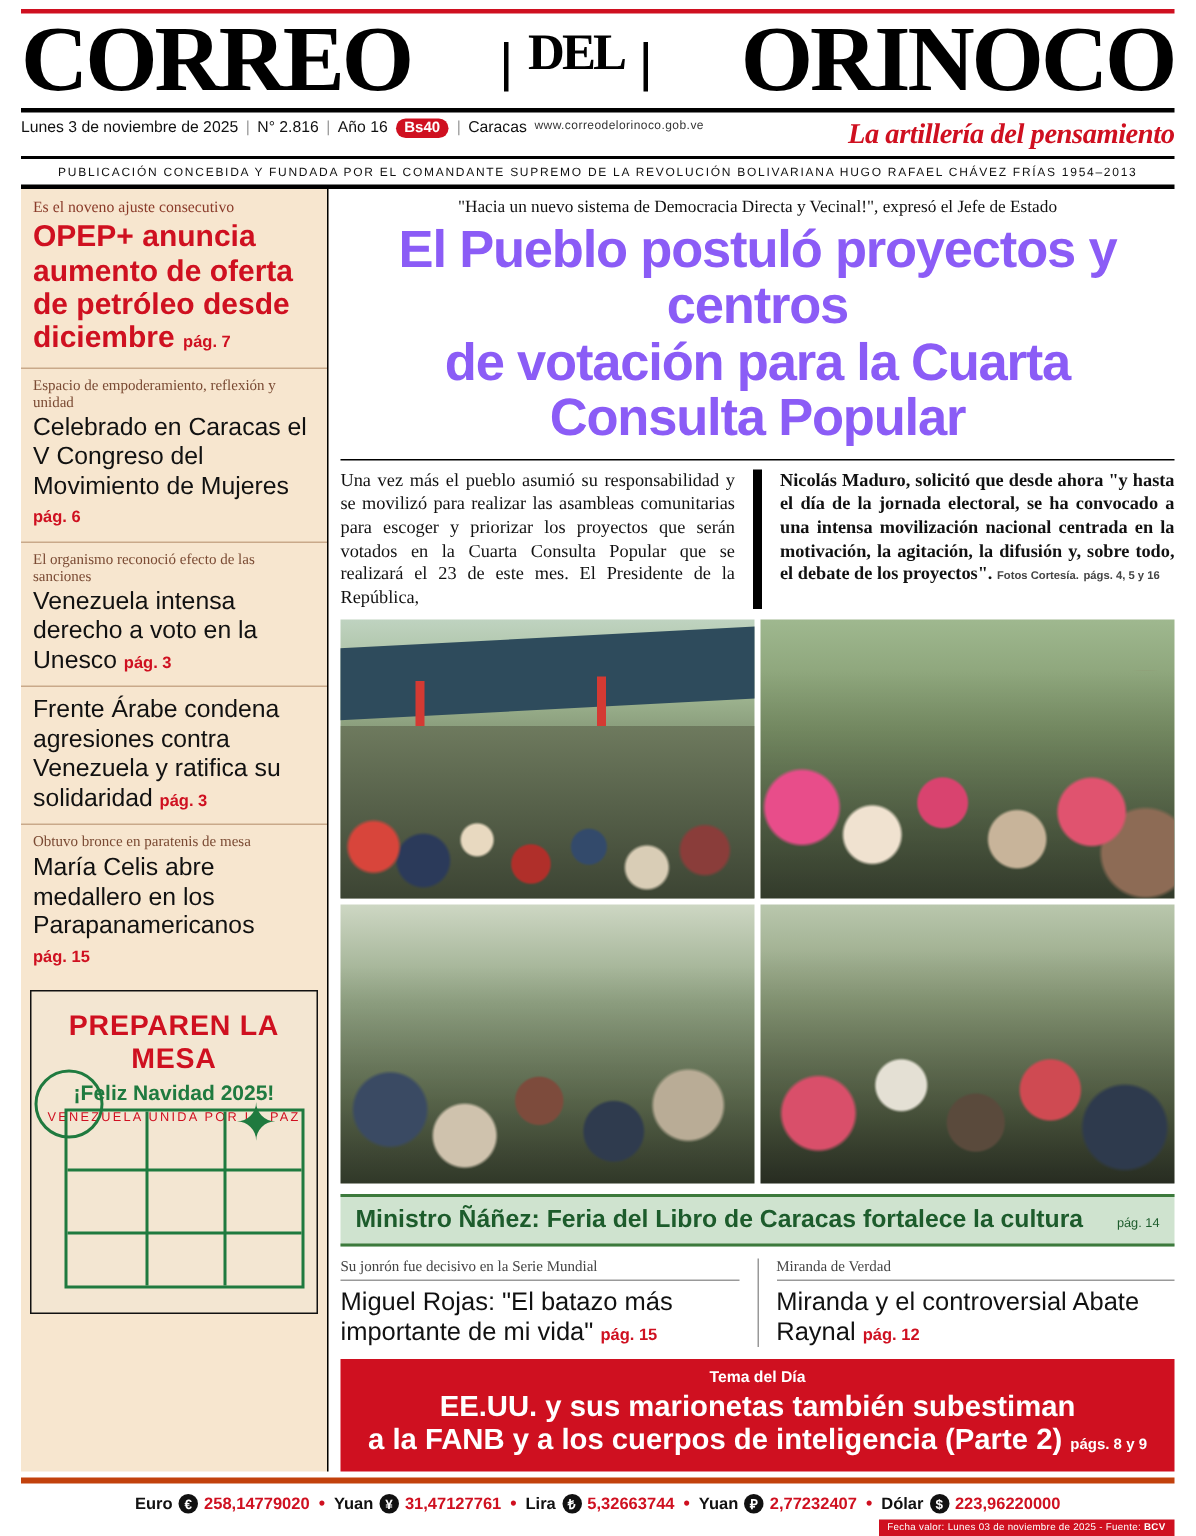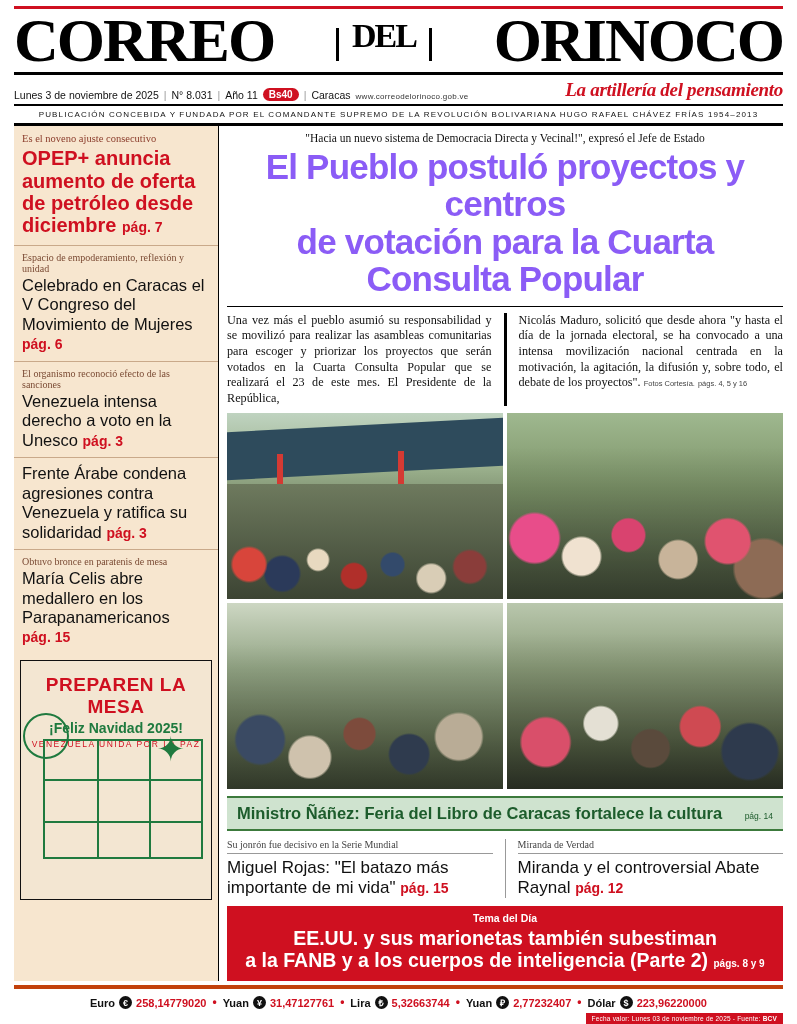--- a/index.html
+++ b/index.html
@@ -62,21 +62,21 @@
   }
 
   .mh-rule {
     height: 3px;
     background: #000;
     margin-top: 2px;
   }
 
   .mh-info {
     display: flex;
-    align-items: flex-end;
+    align-items: flex-start;
     font-family: "Liberation Sans", sans-serif;
     font-size: 10.5px;
     color: #111;
     padding: 4px 0 3px 0;
     gap: 5px;
   }
   .mh-info .sep { color: #999; }
   .bs-badge {
     background: #cf1020;
     color: #fff;
@@ -137,21 +137,21 @@
   }
   .lead-title {
     font-family: "Liberation Sans", sans-serif;
     font-weight: bold;
     font-size: 20px;
     line-height: 1.12;
     color: #cf1020;
   }
   .pag {
     font-family: "Liberation Sans", sans-serif;
-    font-size: 14px;
+    font-size: 11px;
     color: #cf1020;
     font-weight: bold;
     white-space: nowrap;
   }
   .item { padding: 6px 8px 7px 8px; border-top: 1px solid #c9a98a; }
   .item-kicker {
     font-family: "Liberation Serif", serif;
     font-size: 10px;
     color: #7a4a33;
     margin-bottom: 2px;
@@ -161,21 +161,21 @@
     font-size: 16.5px;
     line-height: 1.18;
     color: #111;
   }
 
   
   .ad {
     margin: 6px 6px 8px 6px;
     border: 1px solid #111;
     background: #f3e6d2;
-    height: 240px;
+    height: 216px;
     position: relative;
     overflow: hidden;
   }
   .ad-title {
     font-family: "Liberation Sans", sans-serif;
     font-weight: bold;
     font-size: 19px;
     color: #cf1020;
     letter-spacing: 0.5px;
     text-align: center;
@@ -247,21 +247,21 @@
     padding-top: 6px;
   }
   .lede-col {
     flex: 1;
     font-family: "Liberation Serif", serif;
     font-size: 12.2px;
     line-height: 1.28;
     text-align: justify;
     color: #111;
   }
-  .lede-col + .lede-col { border-left: 3px solid #000000; padding-left: 12px; }
+  .lede-col + .lede-col { border-left: 6px solid #000000; padding-left: 12px; font-weight: bold; }
   .credit {
     font-family: "Liberation Sans", sans-serif;
     font-size: 7.5px;
     color: #444;
   }
 
   
   .photos {
     display: grid;
     grid-template-columns: 1fr 1fr;
@@ -440,23 +440,23 @@
       <span class="mh-bars">
         <span class="mh-del">DEL</span>
       </span>
       <span class="mh-word">ORINOCO</span>
     </div>
     <div class="mh-rule"></div>
 
     <div class="mh-info">
       <span>Lunes 3 de noviembre de 2025</span>
       <span class="sep">|</span>
-      <span>N° 8.031</span>
+      <span>N° 2.816</span>
       <span class="sep">|</span>
-      <span>Año 11</span>
+      <span>Año 16</span>
       <span class="bs-badge">Bs40</span>
       <span class="sep">|</span>
       <span>Caracas</span>
       <span class="mh-url">www.correodelorinoco.gob.ve</span>
       <span class="mh-slogan">La artillería del pensamiento</span>
     </div>
 
     <div class="mh-rule2"></div>
     <div class="mh-founder">PUBLICACIÓN CONCEBIDA Y FUNDADA POR EL COMANDANTE SUPREMO DE LA REVOLUCIÓN BOLIVARIANA HUGO RAFAEL CHÁVEZ FRÍAS 1954–2013</div>
     <div class="mh-rule3"></div>

